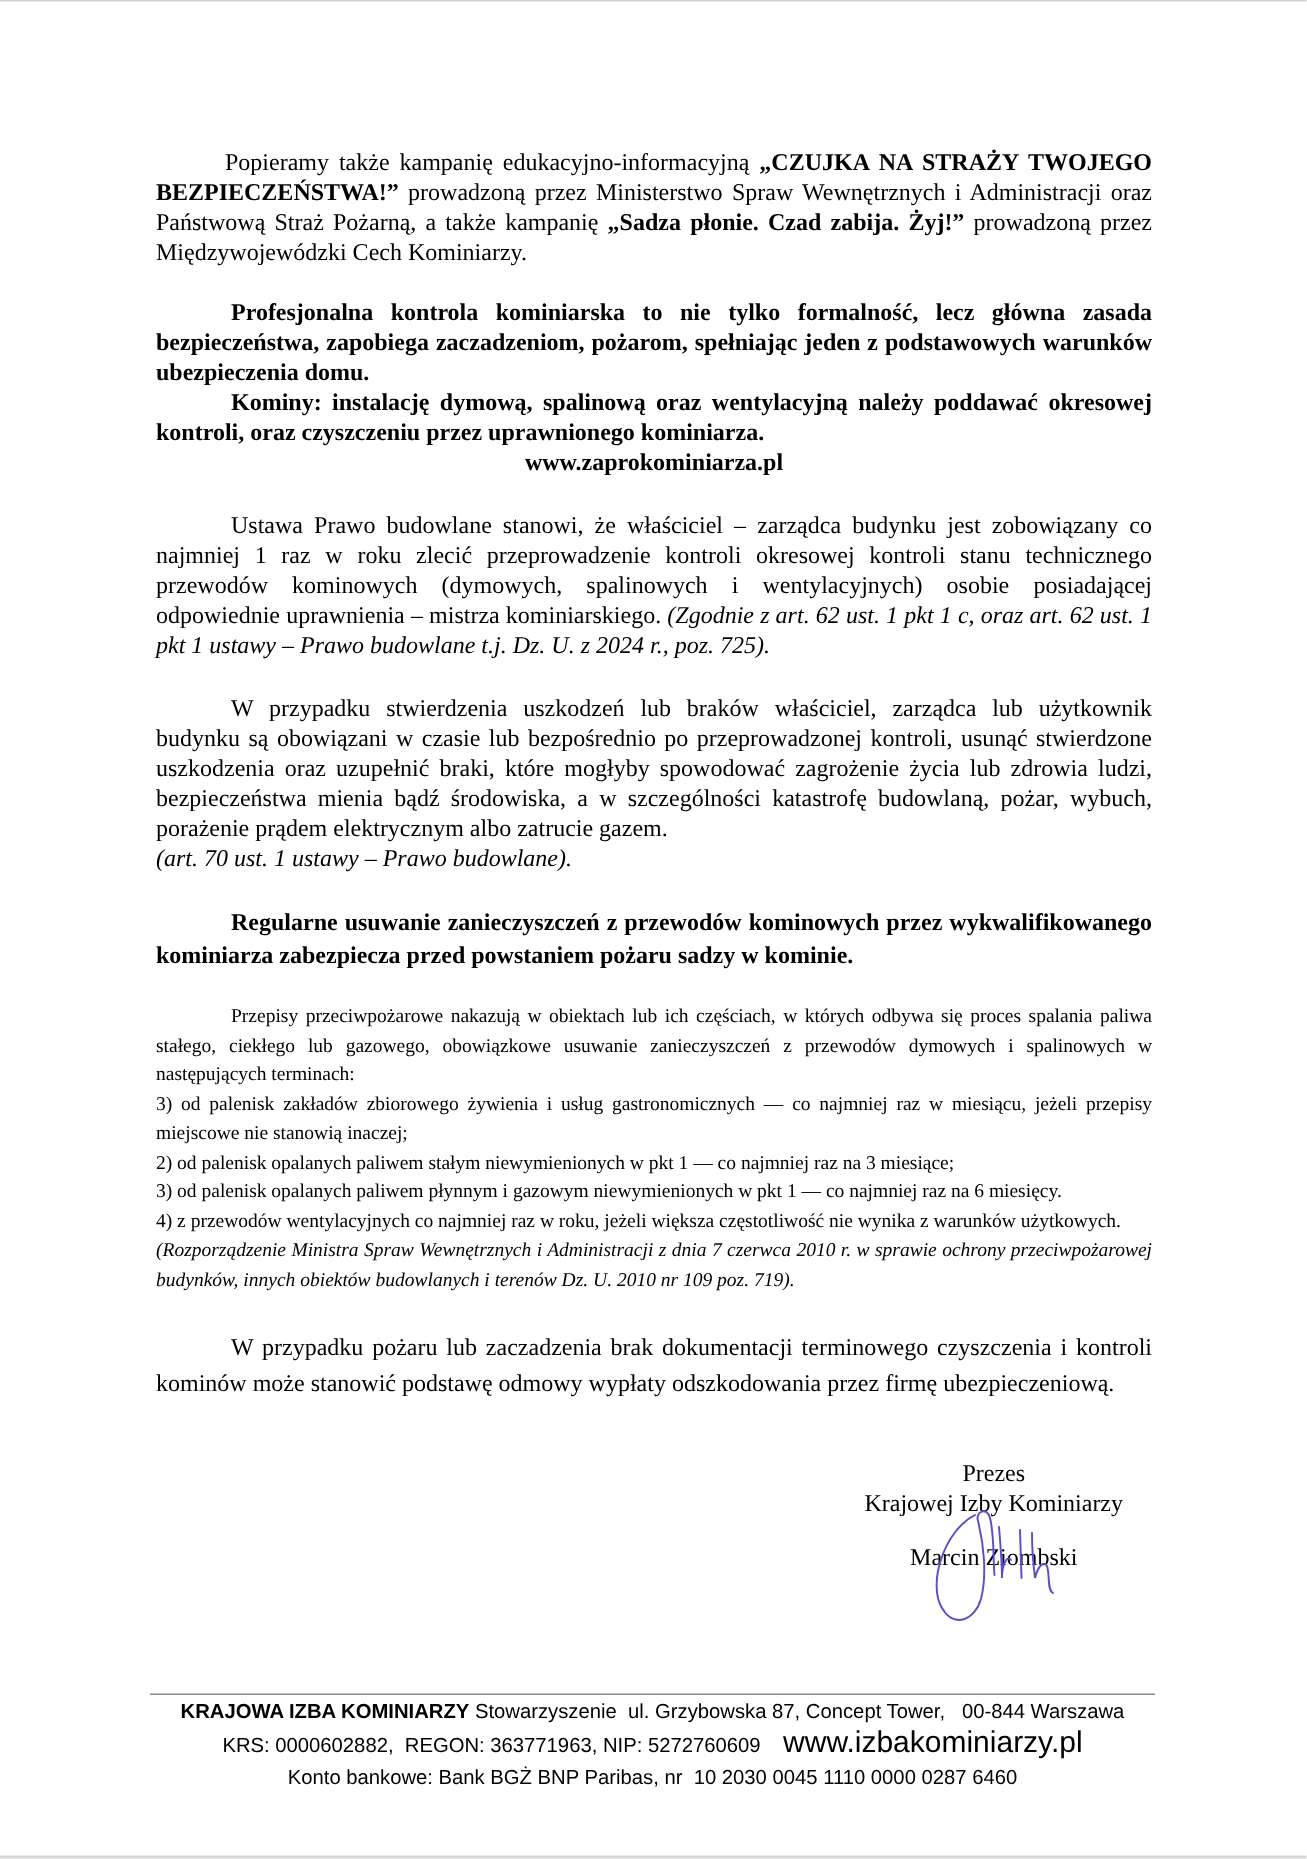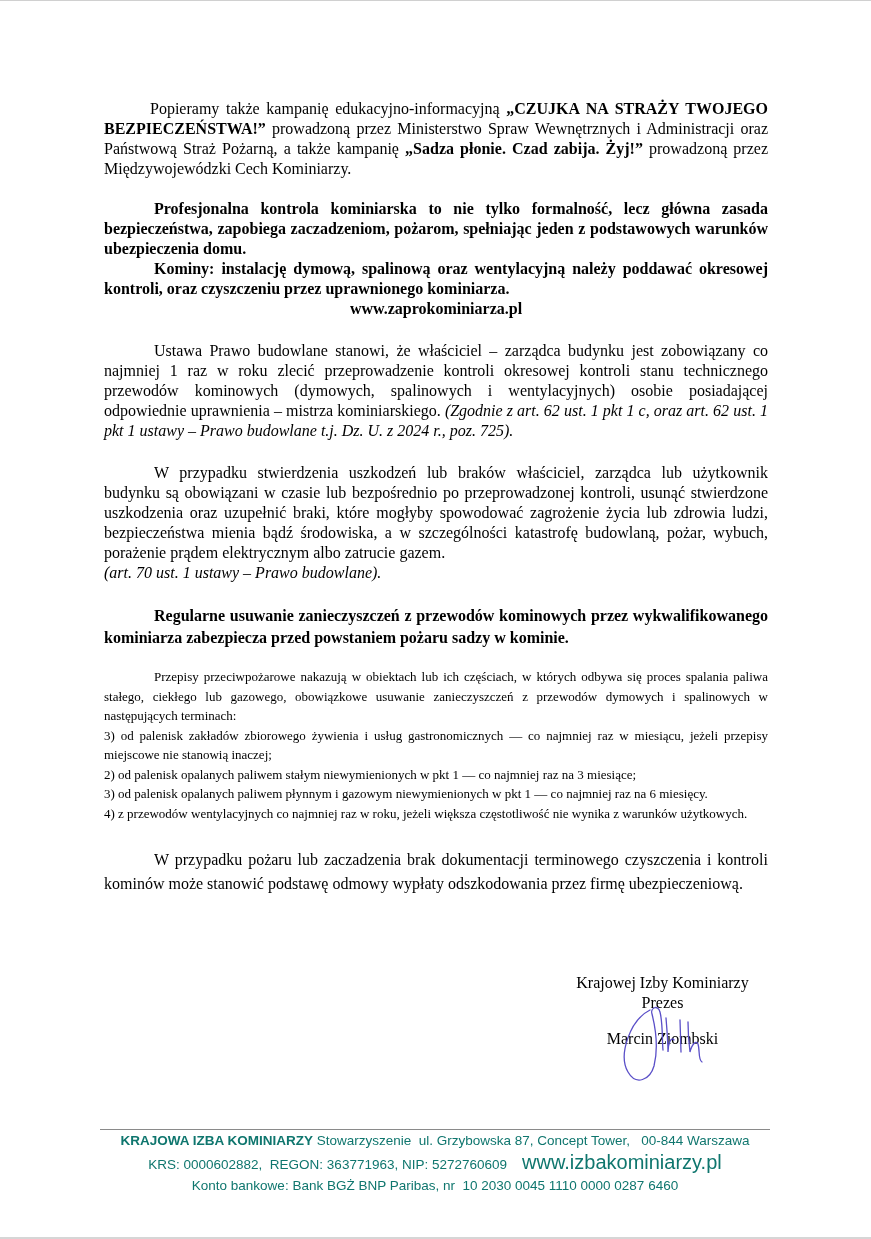--- a/index.html
+++ b/index.html
@@ -20,21 +20,21 @@
   .ital { font-style: italic; }
   .small { font-size: 13px; line-height: 19.5px; }
   .sp-a { height: 20px; }
   .sp-b { height: 22px; }
   .sp-c { height: 18px; }
   .sp-d { height: 9px; }
   .signature-block { position: absolute; left: 540px; top: 973px; width: 245px; text-align: center; font-size: 16px; line-height: 20px; }
   .signature-block .name { margin-top: 16px; }
   .sig-svg { position: absolute; left: 610px; top: 1000px; width: 110px; height: 95px; }
   .footer-line { position: absolute; left: 100px; top: 1129px; width: 670px; height: 1px; background: #8a8a8a; }
-  .footer { position: absolute; left: 90px; top: 1130px; width: 690px; text-align: center; font-family: "Liberation Sans", sans-serif; font-size: 13.5px; color: #0f766e; }
+  .footer { position: absolute; left: 90px; top: 1130px; width: 690px; text-align: center; font-family: "Liberation Sans", sans-serif; font-size: 13.5px; color: #000000; }
   .footer .fl { line-height: 21.5px; white-space: pre; }
   .footer .org { font-weight: bold; }
   .footer .web { font-weight: normal; font-size: 20px; }
 </style>
 </head>
 <body>
 
 <div class="top-edge"></div>
 
 <div class="page">
@@ -60,29 +60,30 @@
 
   <p class="just t16 ind bold" style="line-height:22px;">Regularne usuwanie zanieczyszczeń z przewodów kominowych przez wykwalifikowanego kominiarza zabezpiecza przed powstaniem pożaru sadzy w kominie.</p>
 
   <div class="sp-c"></div>
 
   <p class="just small ind">Przepisy przeciwpożarowe nakazują w obiektach lub ich częściach, w których odbywa się proces spalania paliwa stałego, ciekłego lub gazowego, obowiązkowe usuwanie zanieczyszczeń  z przewodów dymowych i spalinowych w następujących terminach:</p>
   <p class="just small">3) od palenisk zakładów zbiorowego żywienia i usług gastronomicznych — co najmniej raz w miesiącu, jeżeli przepisy miejscowe nie stanowią inaczej;</p>
   <p class="just small">2) od palenisk opalanych paliwem stałym niewymienionych w pkt 1 — co najmniej raz na 3 miesiące;</p>
   <p class="just small">3) od palenisk opalanych paliwem płynnym i gazowym niewymienionych w pkt 1 — co najmniej raz na 6 miesięcy.</p>
   <p class="just small">4)  z przewodów wentylacyjnych co najmniej raz w roku, jeżeli większa częstotliwość nie wynika z warunków użytkowych.</p>
+  <p class="just small ital">(Rozporządzenie Ministra Spraw Wewnętrznych i Administracji z dnia 7 czerwca 2010 r. w sprawie ochrony przeciwpożarowej budynków, innych obiektów budowlanych i terenów Dz. U. 2010 nr 109 poz. 719).</p>
 
   <div class="sp-d"></div>
 
   <p class="just t16 ind" style="line-height:24px;margin-top:16px;">W przypadku pożaru lub zaczadzenia brak dokumentacji terminowego czyszczenia i kontroli kominów może stanowić podstawę odmowy wypłaty odszkodowania przez firmę ubezpieczeniową.</p>
 </div>
 
 <div class="signature-block">
+  <div>Prezes</div>
   <div>Krajowej Izby Kominiarzy</div>
-  <div>Prezes</div>
   <div class="name">Marcin Ziombski</div>
 </div>
 
 <svg class="sig-svg" viewBox="0 0 110 95" fill="none" stroke="#5a4fc8" stroke-width="1.3" stroke-linecap="round">
   <path d="M40 10 C 20 20, 8 55, 18 72 C 26 86, 40 80, 44 66 C 48 50, 46 30, 42 14 C 40 8, 48 4, 50 12 C 53 24, 52 40, 53 50"></path>
   <path d="M56 18 C 57 30, 58 42, 58 52 C 58 44, 61 36, 64 40"></path>
   <path d="M70 20 L 71 52"></path>
   <path d="M78 22 C 78 34, 79 44, 80 52 C 82 44, 86 40, 88 44 C 90 50, 88 60, 92 62"></path>
 </svg>
 

